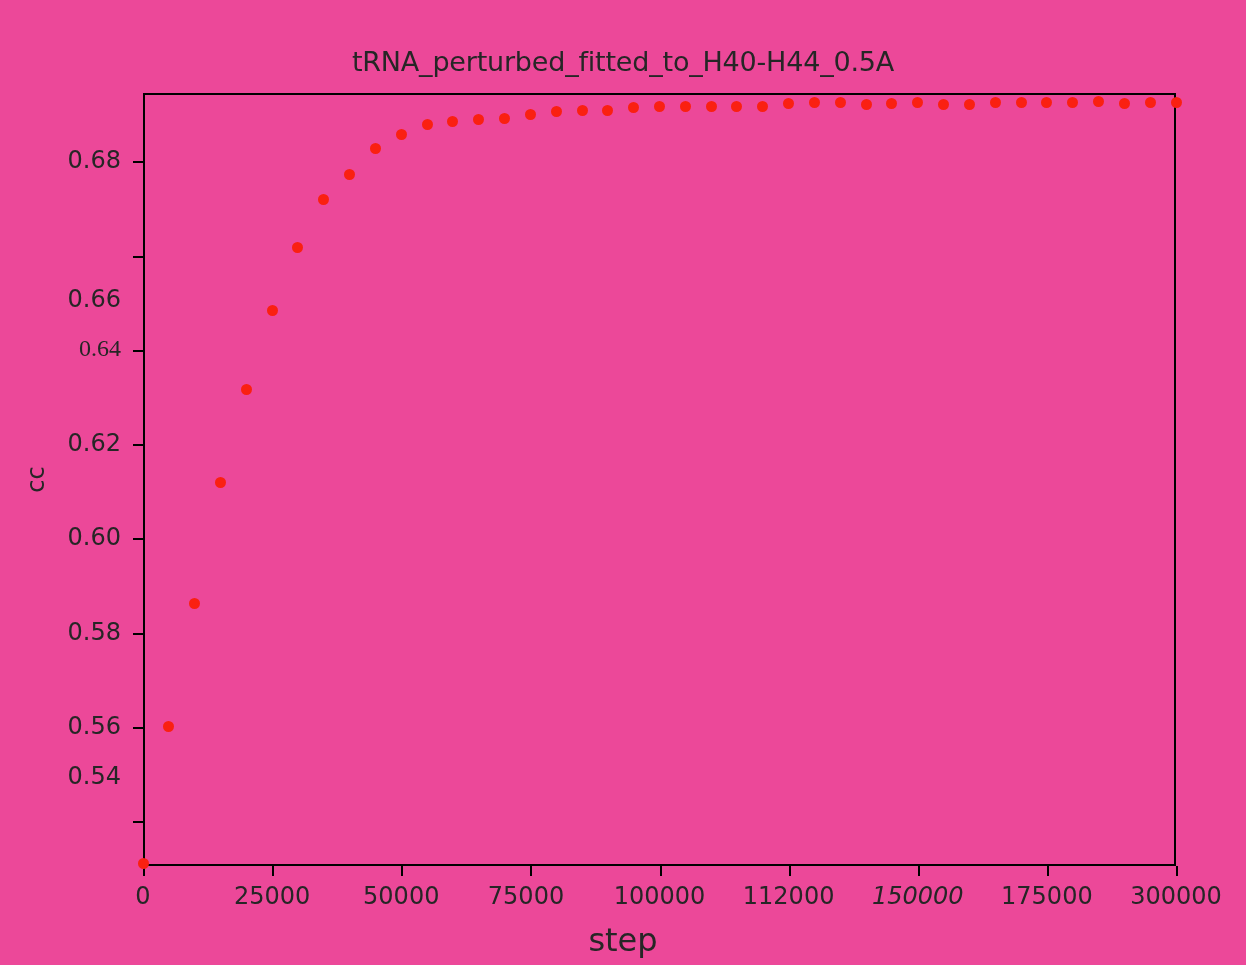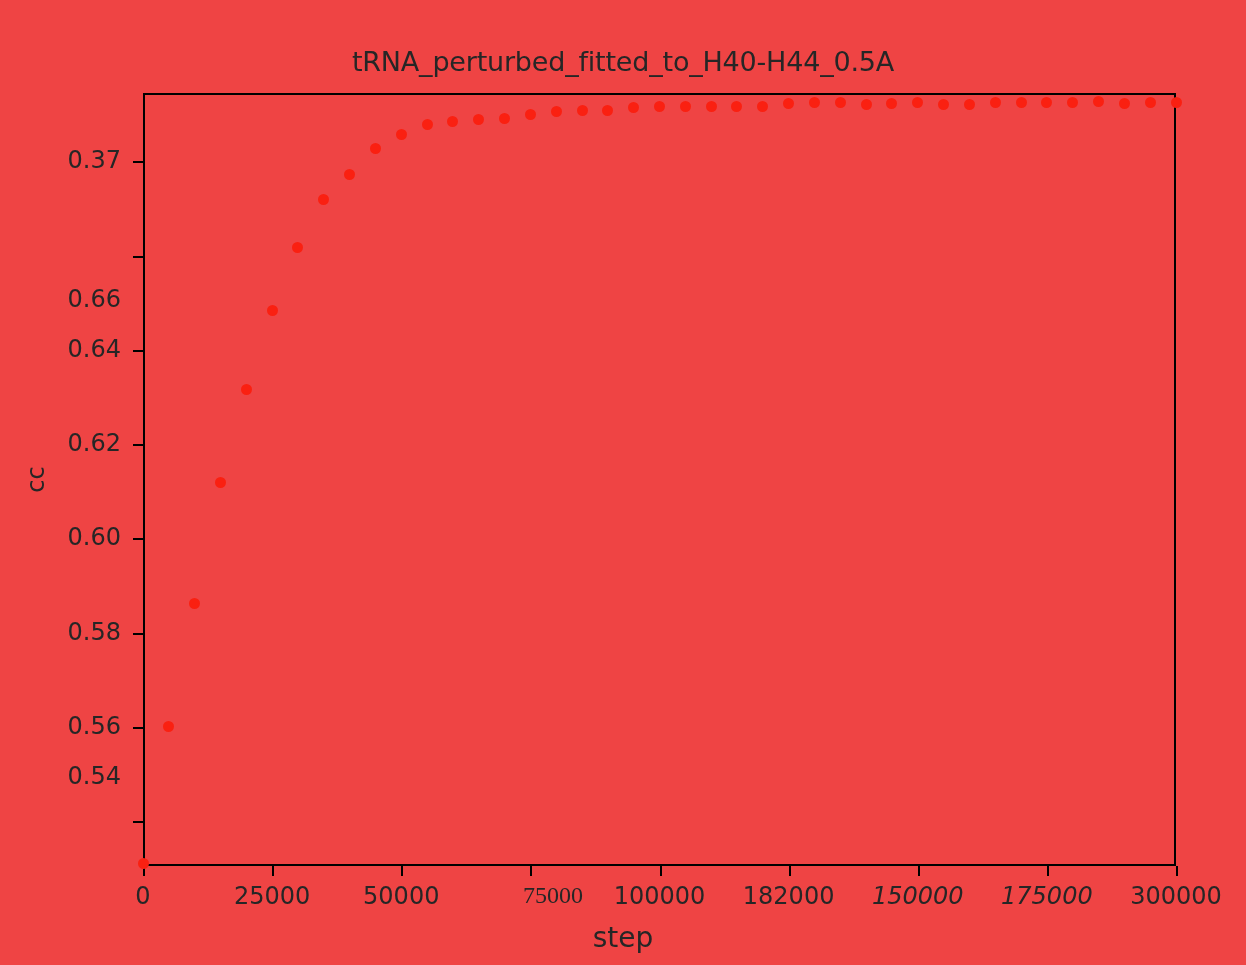--- a/index.html
+++ b/index.html
@@ -4,21 +4,21 @@
 <style>
   html, body {
     margin: 0;
     padding: 0;
     background: #ffffff;
   }
   #page {
     position: relative;
     width: 1246px;
     height: 965px;
-    background: #ef4444;
+    background: #ec4899;
     font-family: "DejaVu Sans", sans-serif;
     overflow: hidden;
   }
   
   #chart-title {
     position: absolute;
     left: 0;
     top: 46px;
     width: 1246px;
     text-align: center;
@@ -38,21 +38,21 @@
     box-sizing: border-box;
     background: transparent;
   }
   
   #xlabel {
     position: absolute;
     left: 0;
     top: 921px;
     width: 1246px;
     text-align: center;
-    font-size: 28px;
+    font-size: 32px;
     color: #262626;
   }
   #ylabel {
     position: absolute;
     left: 0px;
     top: 0px;
     width: 773px;
     height: 30px;
     text-align: center;
     font-size: 24px;
@@ -125,41 +125,41 @@
       <div class="ytick-label" style="top: 777px;">0.54</div>
       <div class="ytick" style="top: 726.954px;"></div>
       <div class="ytick-label" style="top: 726.954px;">0.56</div>
       <div class="ytick" style="top: 632.686px;"></div>
       <div class="ytick-label" style="top: 632.686px;">0.58</div>
       <div class="ytick" style="top: 538.418px;"></div>
       <div class="ytick-label" style="top: 538.418px;">0.60</div>
       <div class="ytick" style="top: 444.149px;"></div>
       <div class="ytick-label" style="top: 444.149px; text-align: right;">0.62</div>
       <div class="ytick" style="top: 349.881px;"></div>
-      <div class="ytick-label" style="top: 349.881px;">0.64</div>
+      <div class="ytick-label" style="top: 349.881px; font-family: Liberation Serif, serif;">0.64</div>
       <div class="ytick" style="top: 255.613px;"></div>
       <div class="ytick-label" style="top: 255.613px; margin-top: 44px;">0.66</div>
       <div class="ytick" style="top: 161.345px;"></div>
-      <div class="ytick-label" style="top: 161.345px;">0.37</div>
+      <div class="ytick-label" style="top: 161.345px;">0.68</div>
       <div class="xtick" style="left: 143px;"></div>
       <div class="xtick-label" style="left: 143px;">0</div>
       <div class="xtick" style="left: 272.125px;"></div>
       <div class="xtick-label" style="left: 272.125px;">25000</div>
       <div class="xtick" style="left: 401.25px;"></div>
       <div class="xtick-label" style="left: 401.25px;">50000</div>
       <div class="xtick" style="left: 530.375px;"></div>
-      <div class="xtick-label" style="left: 553px; font-family: Liberation Serif, serif;">75000</div>
+      <div class="xtick-label" style="left: 526px;">75000</div>
       <div class="xtick" style="left: 659.5px;"></div>
       <div class="xtick-label" style="left: 659.5px;">100000</div>
       <div class="xtick" style="left: 788.625px;"></div>
-      <div class="xtick-label" style="left: 788.625px;">182000</div>
+      <div class="xtick-label" style="left: 788.625px;">112000</div>
       <div class="xtick" style="left: 917.75px;"></div>
       <div class="xtick-label" style="left: 917.75px; font-style: italic;">150000</div>
       <div class="xtick" style="left: 1046.88px;"></div>
-      <div class="xtick-label" style="left: 1046.88px; font-style: italic;">175000</div>
+      <div class="xtick-label" style="left: 1046.88px;">175000</div>
       <div class="xtick" style="left: 1176px;"></div>
       <div class="xtick-label" style="left: 1176px;">300000</div>
     </div>
 
   <div id="points-layer">
       <div class="pt" title="0, 0.531" style="left: 143px; top: 863.643px; background: rgb(250, 32, 17);"></div>
       <div class="pt" title="5000, 0.5601" style="left: 168.825px; top: 726.483px; background: rgb(250, 32, 17);"></div>
       <div class="pt" title="10000, 0.5861" style="left: 194.65px; top: 603.934px; background: rgb(250, 32, 17);"></div>
       <div class="pt" title="15000, 0.6118" style="left: 220.475px; top: 482.799px; background: rgb(250, 32, 17);"></div>
       <div class="pt" title="20000, 0.6317" style="left: 246.3px; top: 389.002px; background: rgb(250, 32, 17);"></div>

